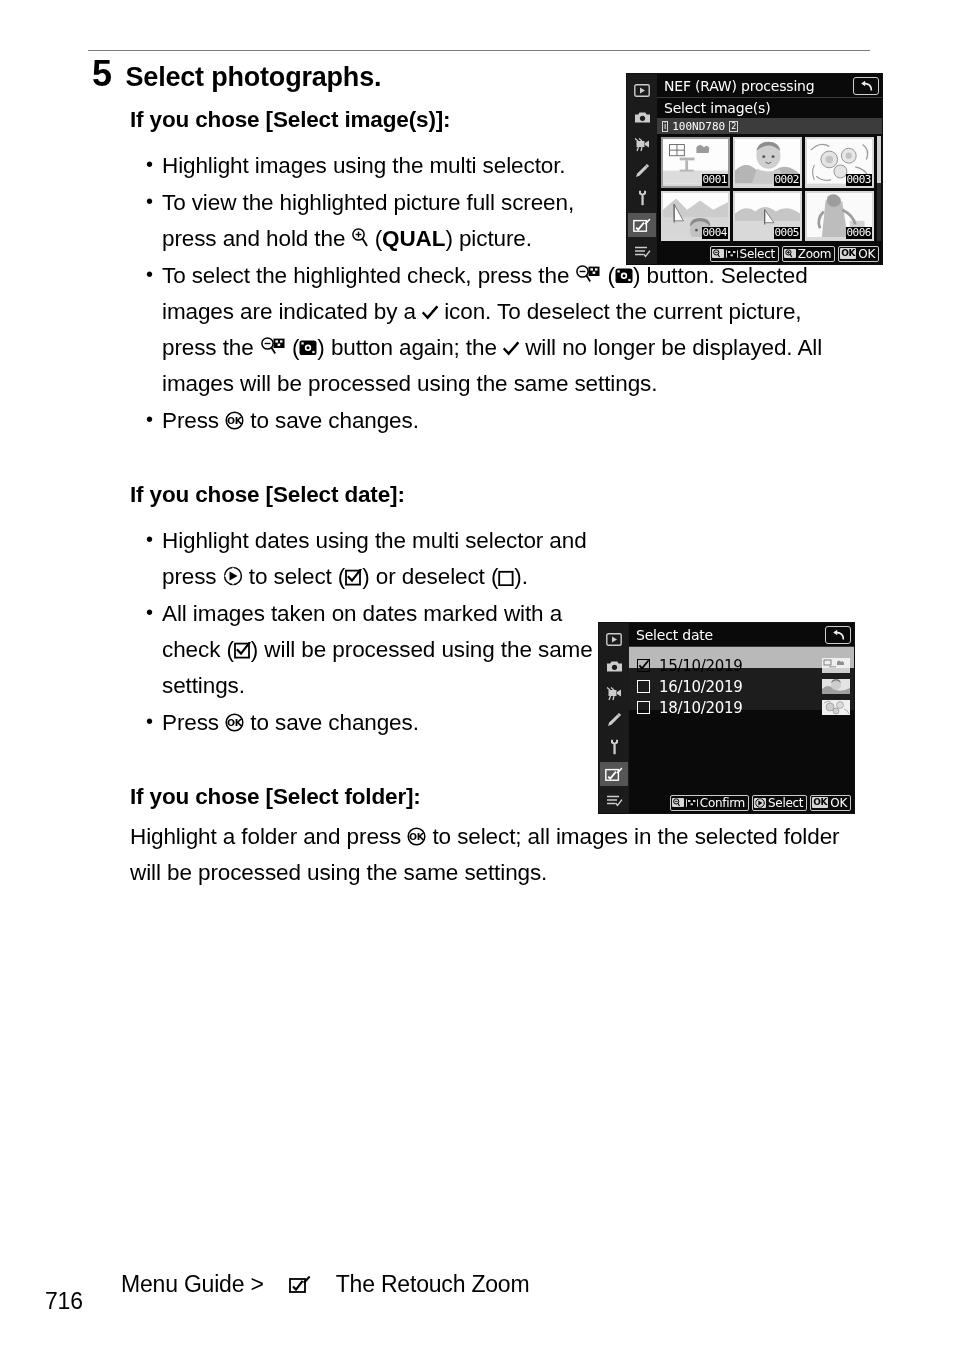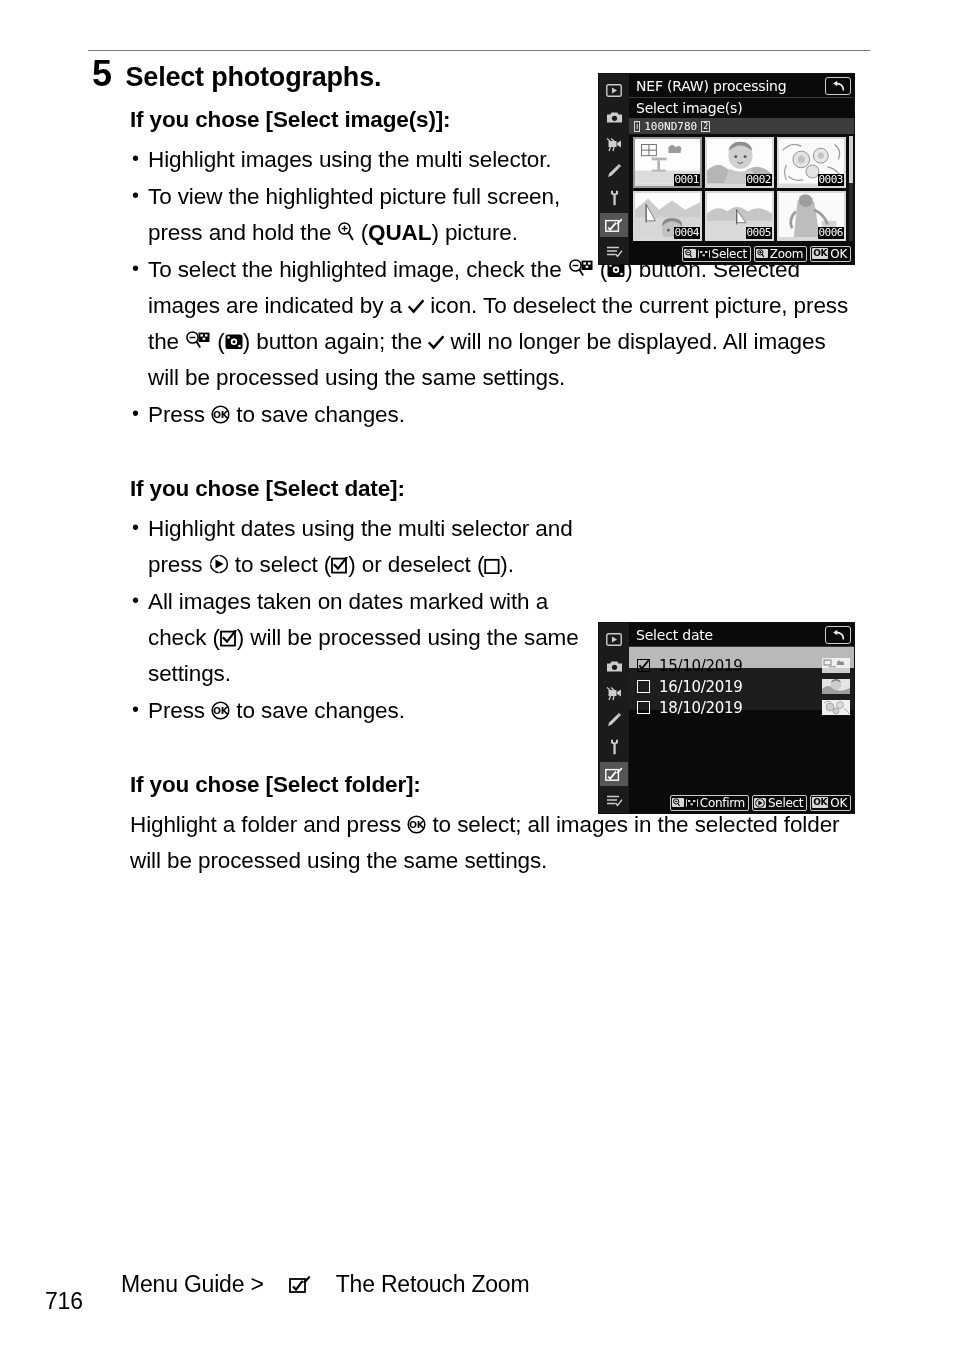--- a/index.html
+++ b/index.html
@@ -67,21 +67,21 @@
   h3.sub {
     font-size: 22.5px;
     font-weight: bold;
     margin: 0 0 8px 0;
     line-height: 1.25;
     letter-spacing: -0.15px;
   }
 
   ul.bullets {
     list-style: none;
-    margin: 0;
+    margin: 14px;
     padding: 0;
   }
   ul.bullets > li {
     position: relative;
     padding-left: 18px;
     font-size: 22.5px;
     line-height: 1.60;
     margin-bottom: 1px;
     letter-spacing: -0.1px;
   }
@@ -330,21 +330,21 @@
       <li class="narrow">
         <span>To view the highlighted picture full screen, press and hold the </span><span class="gi"><svg width="17" height="21" viewBox="0 0 17 21">
               <circle cx="7.5" cy="7.5" r="5.6" fill="none" stroke="#000" stroke-width="1.5"></circle>
               <line x1="11.4" y1="11.6" x2="16" y2="19" stroke="#000" stroke-width="1.8"></line>
               <line x1="4.6" y1="7.5" x2="10.4" y2="7.5" stroke="#000" stroke-width="1.4"></line>
               <line x1="7.5" y1="4.6" x2="7.5" y2="10.4" stroke="#000" stroke-width="1.4"></line>
             </svg></span><span>&nbsp;(</span><b>QUAL</b><span>) picture.</span>
       </li>
 
       <li>
-        <span>To select the highlighted image, check the </span><span class="gi"><svg width="26" height="21" viewBox="0 0 26 21">
+        <span>To select the highlighted check, press the </span><span class="gi"><svg width="26" height="21" viewBox="0 0 26 21">
               <circle cx="7.5" cy="7.5" r="5.6" fill="none" stroke="#000" stroke-width="1.5"></circle>
               <line x1="11.4" y1="11.6" x2="15.2" y2="17.6" stroke="#000" stroke-width="1.8"></line>
               <line x1="4.6" y1="7.5" x2="10.4" y2="7.5" stroke="#000" stroke-width="1.4"></line>
               <rect x="13.5" y="2.6" width="11" height="9.4" fill="#000"></rect>
               <rect x="15.4" y="4.3" width="2.6" height="2.3" fill="#fff"></rect>
               <rect x="19.9" y="4.3" width="2.6" height="2.3" fill="#fff"></rect>
               <rect x="17.6" y="7.6" width="2.6" height="2.3" fill="#fff"></rect>
             </svg></span><span>&nbsp;(</span><span class="gi"><svg width="18" height="18" viewBox="0 0 18 18">
               <rect x="0.5" y="1.5" width="17" height="14.5" rx="2.6" fill="#000"></rect>
               <circle cx="9" cy="8.7" r="3.2" fill="#fff"></circle>
@@ -419,21 +419,21 @@
       <span>If you chose [</span><b>Select folder</b><span>]:</span>
     </h3>
     <p class="plain">
       <span>Highlight a folder and press </span><span class="gi"><svg width="19" height="19" viewBox="0 0 19 19">
             <circle cx="9.5" cy="9.5" r="8.3" fill="none" stroke="#000" stroke-width="1.5"></circle>
             <text x="9.5" y="13" font-family="DejaVu Sans, sans-serif" font-size="9.5" font-weight="bold" text-anchor="middle" fill="#000">OK</text>
           </svg></span><span> to select; all images in the selected folder will be processed using the same settings.</span>
     </p>
   </div>
 
-  <div class="cam" style="left:598px; top:73px; width:257px; height:192px;">
+  <div class="cam" style="left:626px; top:73px; width:257px; height:192px;">
     <div class="cam-rail">
       <div class="rail-icon">
         <svg width="16" height="13" viewBox="0 0 16 13">
             <rect x="0.8" y="0.8" width="14.4" height="11.4" rx="1.5" fill="none" stroke="#ccc" stroke-width="1.4"></rect>
             <path d="M6 3.5 L11 6.5 L6 9.5 Z" fill="#ccc"></path>
           </svg>
       </div>
       <div class="rail-icon">
         <svg width="17" height="13" viewBox="0 0 17 13">
             <path d="M1 3.4h3.2l1.3-1.9h5.8l1.3 1.9H16v8H1z" fill="#ccc"></path>

